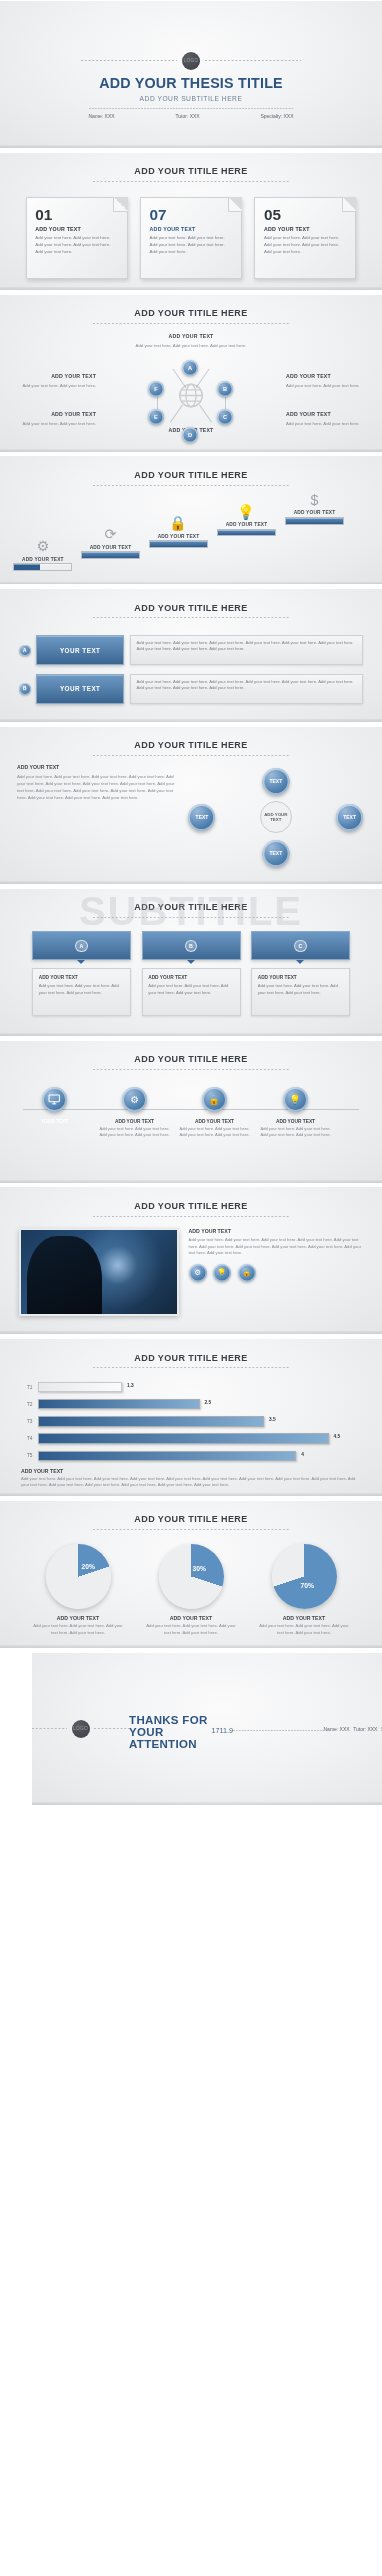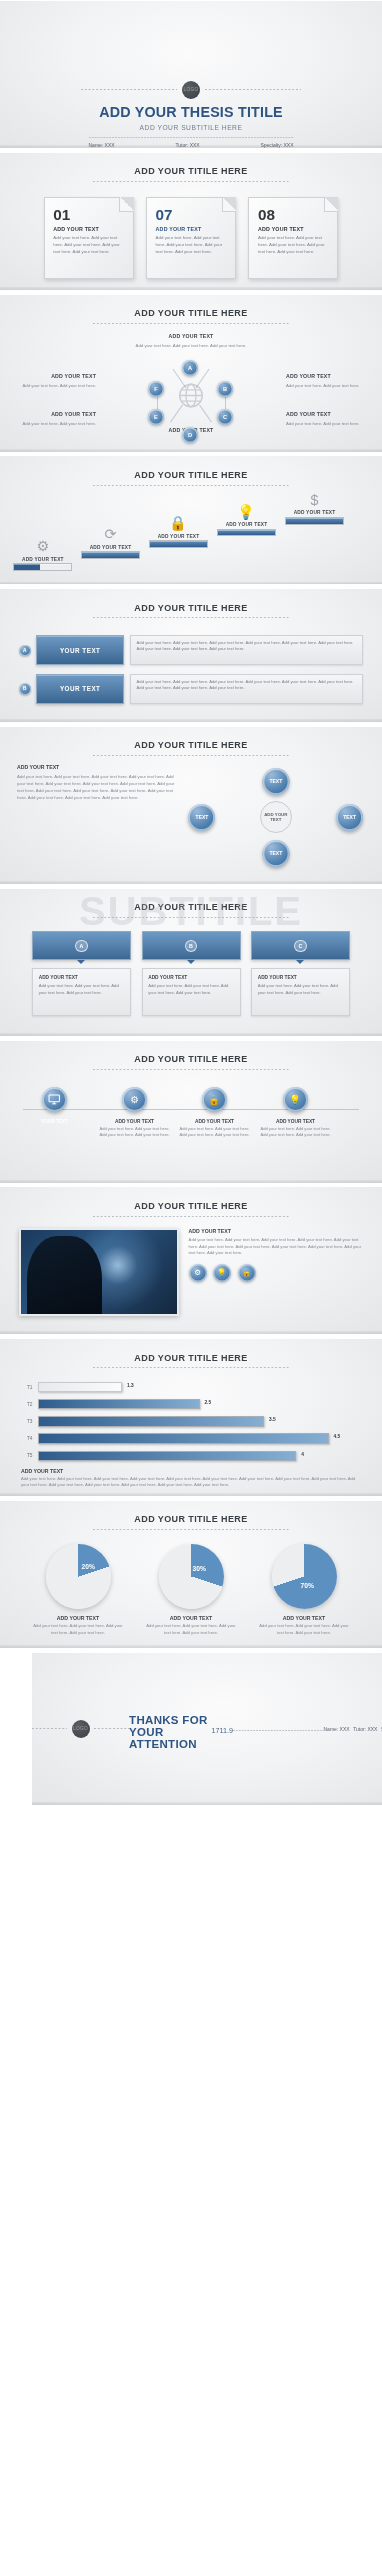--- a/index.html
+++ b/index.html
@@ -29,39 +29,39 @@
     letter-spacing: 0.4px;
     color: #3a3f45;
     padding-top: 13.4px;
   }
   .title-rule {
     width: 196px; height: 1px; margin: 4.8px auto 0;
     background-image: linear-gradient(90deg, #b9bcc0 48%, transparent 0);
     background-size: 3.8px 1px; background-repeat: repeat-x;
   }
   
-  .cover { height: 148px; display: flex; flex-direction: column; align-items: center; justify-content: flex-end; }
+  .cover { height: 148px; display: flex; flex-direction: column; align-items: center; justify-content: flex-end; padding-bottom: 29px; }
   .logo-row { display: flex; align-items: center; justify-content: center; width: 220px; }
   .logo-line { flex: 1; height: 1px; background-image: linear-gradient(90deg, #b4b7bb 50%, transparent 0); background-size: 3.8px 1px; }
   .logo-dot {
     width: 18px; height: 18px; border-radius: 50%;
     background: radial-gradient(circle at 35% 30%, #5a5e63, #3b3f44);
     color: #9b9ea2; font-size: 4.8px; display: flex; align-items: center; justify-content: center;
     letter-spacing: 0.3px; margin: 0 4.8px; flex: none;
   }
   .cover-title { font-size: 14.3px; font-weight: bold; color: #2e5481; letter-spacing: 0.2px; margin-top: 4.8px; }
   .cover-sub { font-size: 6.7px; color: #6d7f93; letter-spacing: 0.5px; margin-top: 3.8px; }
   .meta-rule { width: 205px; height: 1px; margin: 6.7px auto 3.8px; background-image: linear-gradient(90deg, #c0c3c6 50%, transparent 0); background-size: 2.9px 1px; }
   .meta-row { display: flex; width: 205px; justify-content: space-between; }
   .meta-row span { font-size: 5px; color: #5d6470; }
   
   .cards { height: 138px; }
   .cards-wrap { display: flex; justify-content: center; gap: 12.4px; margin-top: 15.3px; }
   .ncard {
-    width: 90px; height: 82px; position: relative;
+    width: 102px; height: 82px; position: relative;
     background: linear-gradient(135deg, #fdfdfd, #e8eaec);
     border: 1px solid #cfd2d5; box-shadow: 1px 1.9px 3.8px rgba(0,0,0,.14);
     padding: 8.6px 8.6px 0 8.6px;
   }
   .fold { position: absolute; top:-1px; right:-1px; width: 14.3px; height: 14.3px;
     background: linear-gradient(225deg, #d8dade 50%, #f6f7f8 50%);
     border-left: 1px solid #cfd2d5; border-bottom: 1px solid #cfd2d5; }
   .ncard .num { font-size: 15.3px; font-weight: bold; line-height: 1; }
   .ncard .cap { font-size: 5.3px; font-weight: bold; margin-top: 3.8px; letter-spacing: 0.2px; }
   .ncard .body { font-size: 4.4px; line-height: 1.55; color: #7c838c; margin-top: 2.9px; }
@@ -224,21 +224,21 @@
         <div class="body">Add your text here. Add your text here. Add your text here. Add your text here. Add your text here.</div>
       </div>
       <div class="ncard">
         <div class="fold"></div>
         <div class="num" style="color:#2e5481">07</div>
         <div class="cap" style="color:#2e5481">ADD YOUR TEXT</div>
         <div class="body">Add your text here. Add your text here. Add your text here. Add your text here. Add your text here.</div>
       </div>
       <div class="ncard">
         <div class="fold"></div>
-        <div class="num" style="color:#33383d">08</div>
+        <div class="num" style="color:#33383d">05</div>
         <div class="cap" style="color:#33383d">ADD YOUR TEXT</div>
         <div class="body">Add your text here. Add your text here. Add your text here. Add your text here. Add your text here.</div>
       </div>
     </div>
   </div>
 
   <div class="slide hub">
     <div class="slide-title">ADD YOUR TITILE HERE</div>
     <div class="title-rule"></div>
     <div class="hub-area">

